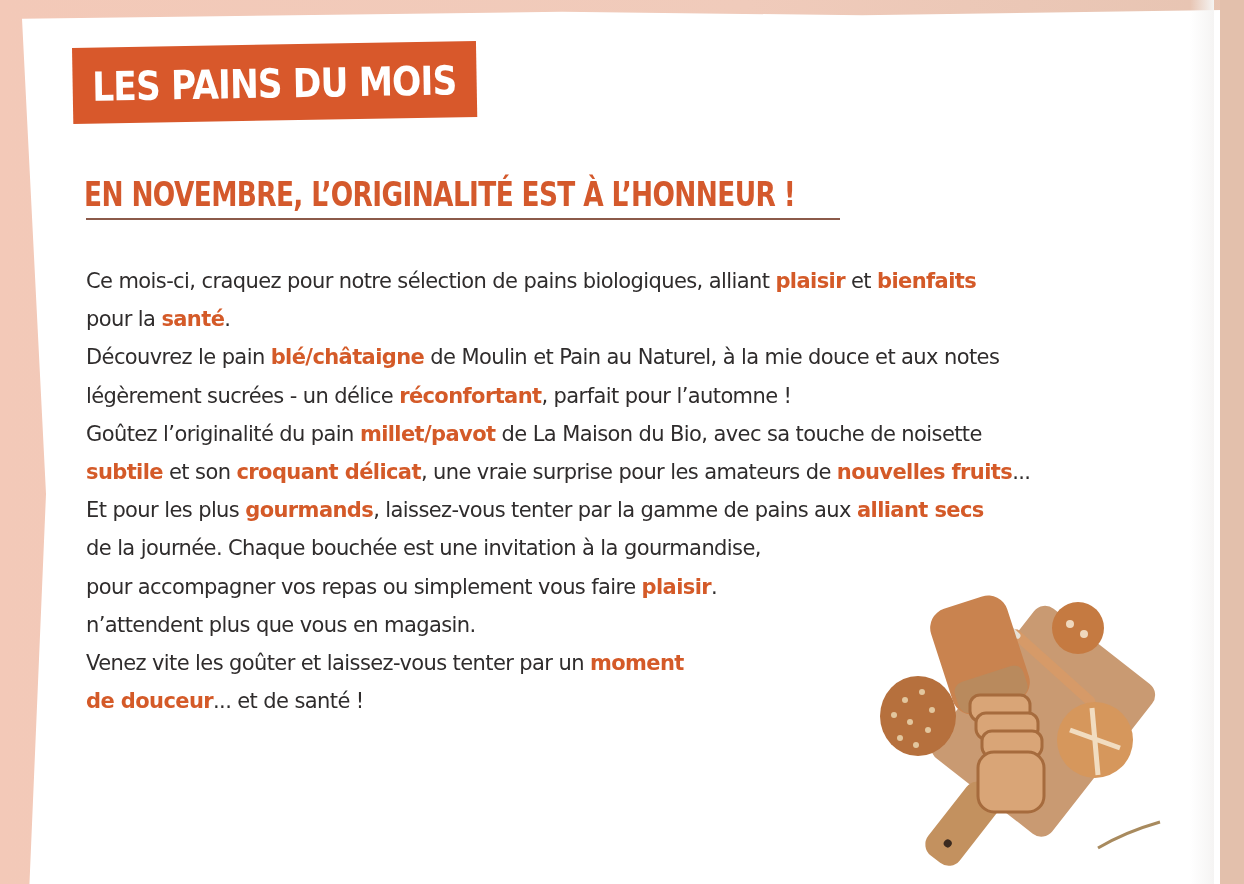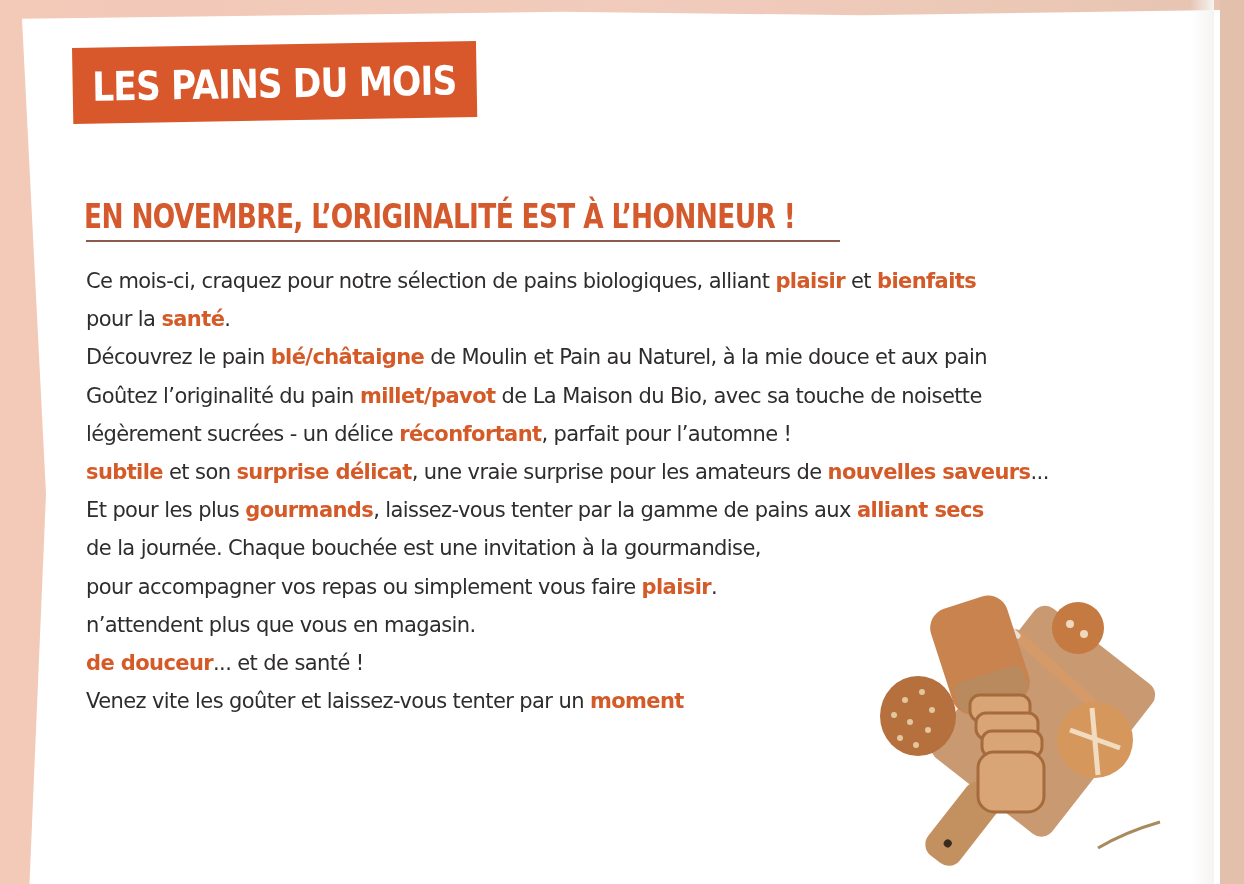--- a/index.html
+++ b/index.html
@@ -68,21 +68,21 @@
       font-size: 40px;
       letter-spacing: -1px;
       transform: scaleX(0.86);
       white-space: nowrap;
       text-transform: uppercase;
     }
 
     .subtitle {
       position: absolute;
       left: 84px;
-      top: 198px;
+      top: 176px;
       width: 760px;
       white-space: nowrap;
     }
     .subtitle-text {
       display: inline-block;
       color: #d4592c;
       font-family: "DejaVu Sans", sans-serif;
       font-weight: bold;
       font-size: 33px;
       letter-spacing: -0.8px;
@@ -140,30 +140,30 @@
 </div>
 
 <div class="subtitle">
   <span class="subtitle-text">EN NOVEMBRE, L’ORIGINALITÉ EST À L’HONNEUR !</span>
   <div class="subtitle-underline"></div>
 </div>
 
 <div class="body-text" id="body-text">
     <div class="line"><span>Ce mois-ci, craquez pour notre sélection de pains biologiques, alliant </span><span class="hl">plaisir</span><span> et </span><span class="hl">bienfaits</span></div>
     <div class="line"><span>pour la </span><span class="hl">santé</span><span>.</span></div>
-    <div class="line"><span>Découvrez le pain </span><span class="hl">blé/châtaigne</span><span> de Moulin et Pain au Naturel, à la mie douce et aux pain</span></div>
+    <div class="line"><span>Découvrez le pain </span><span class="hl">blé/châtaigne</span><span> de Moulin et Pain au Naturel, à la mie douce et aux notes</span></div>
+    <div class="line"><span>légèrement sucrées - un délice </span><span class="hl">réconfortant</span><span>, parfait pour l’automne !</span></div>
     <div class="line"><span>Goûtez l’originalité du pain </span><span class="hl">millet/pavot</span><span> de La Maison du Bio, avec sa touche de noisette</span></div>
-    <div class="line"><span>légèrement sucrées - un délice </span><span class="hl">réconfortant</span><span>, parfait pour l’automne !</span></div>
-    <div class="line"><span class="hl">subtile</span><span> et son </span><span class="hl">surprise délicat</span><span>, une vraie surprise pour les amateurs de </span><span class="hl">nouvelles saveurs</span><span>...</span></div>
+    <div class="line"><span class="hl">subtile</span><span> et son </span><span class="hl">croquant délicat</span><span>, une vraie surprise pour les amateurs de </span><span class="hl">nouvelles fruits</span><span>...</span></div>
     <div class="line"><span>Et pour les plus </span><span class="hl">gourmands</span><span>, laissez-vous tenter par la gamme de pains aux </span><span class="hl">alliant secs</span></div>
     <div class="line"><span>de la journée. Chaque bouchée est une invitation à la gourmandise,</span></div>
     <div class="line"><span>pour accompagner vos repas ou simplement vous faire </span><span class="hl">plaisir</span><span>.</span></div>
     <div class="line"><span>n’attendent plus que vous en magasin.</span></div>
+    <div class="line"><span>Venez vite les goûter et laissez-vous tenter par un </span><span class="hl">moment</span></div>
     <div class="line"><span class="hl">de douceur</span><span>... et de santé !</span></div>
-    <div class="line"><span>Venez vite les goûter et laissez-vous tenter par un </span><span class="hl">moment</span></div>
   </div>
 
 <svg class="bread-illustration" viewBox="0 0 320 300" xmlns="http://www.w3.org/2000/svg">
 
   <g transform="rotate(38 160 150)">
     <rect x="90" y="40" width="150" height="190" rx="14" fill="#c99a72"></rect>
     <rect x="145" y="220" width="40" height="90" rx="14" fill="#c3915f"></rect>
     <circle cx="165" cy="290" r="4" fill="#3b2a1f"></circle>
   </g>
 

